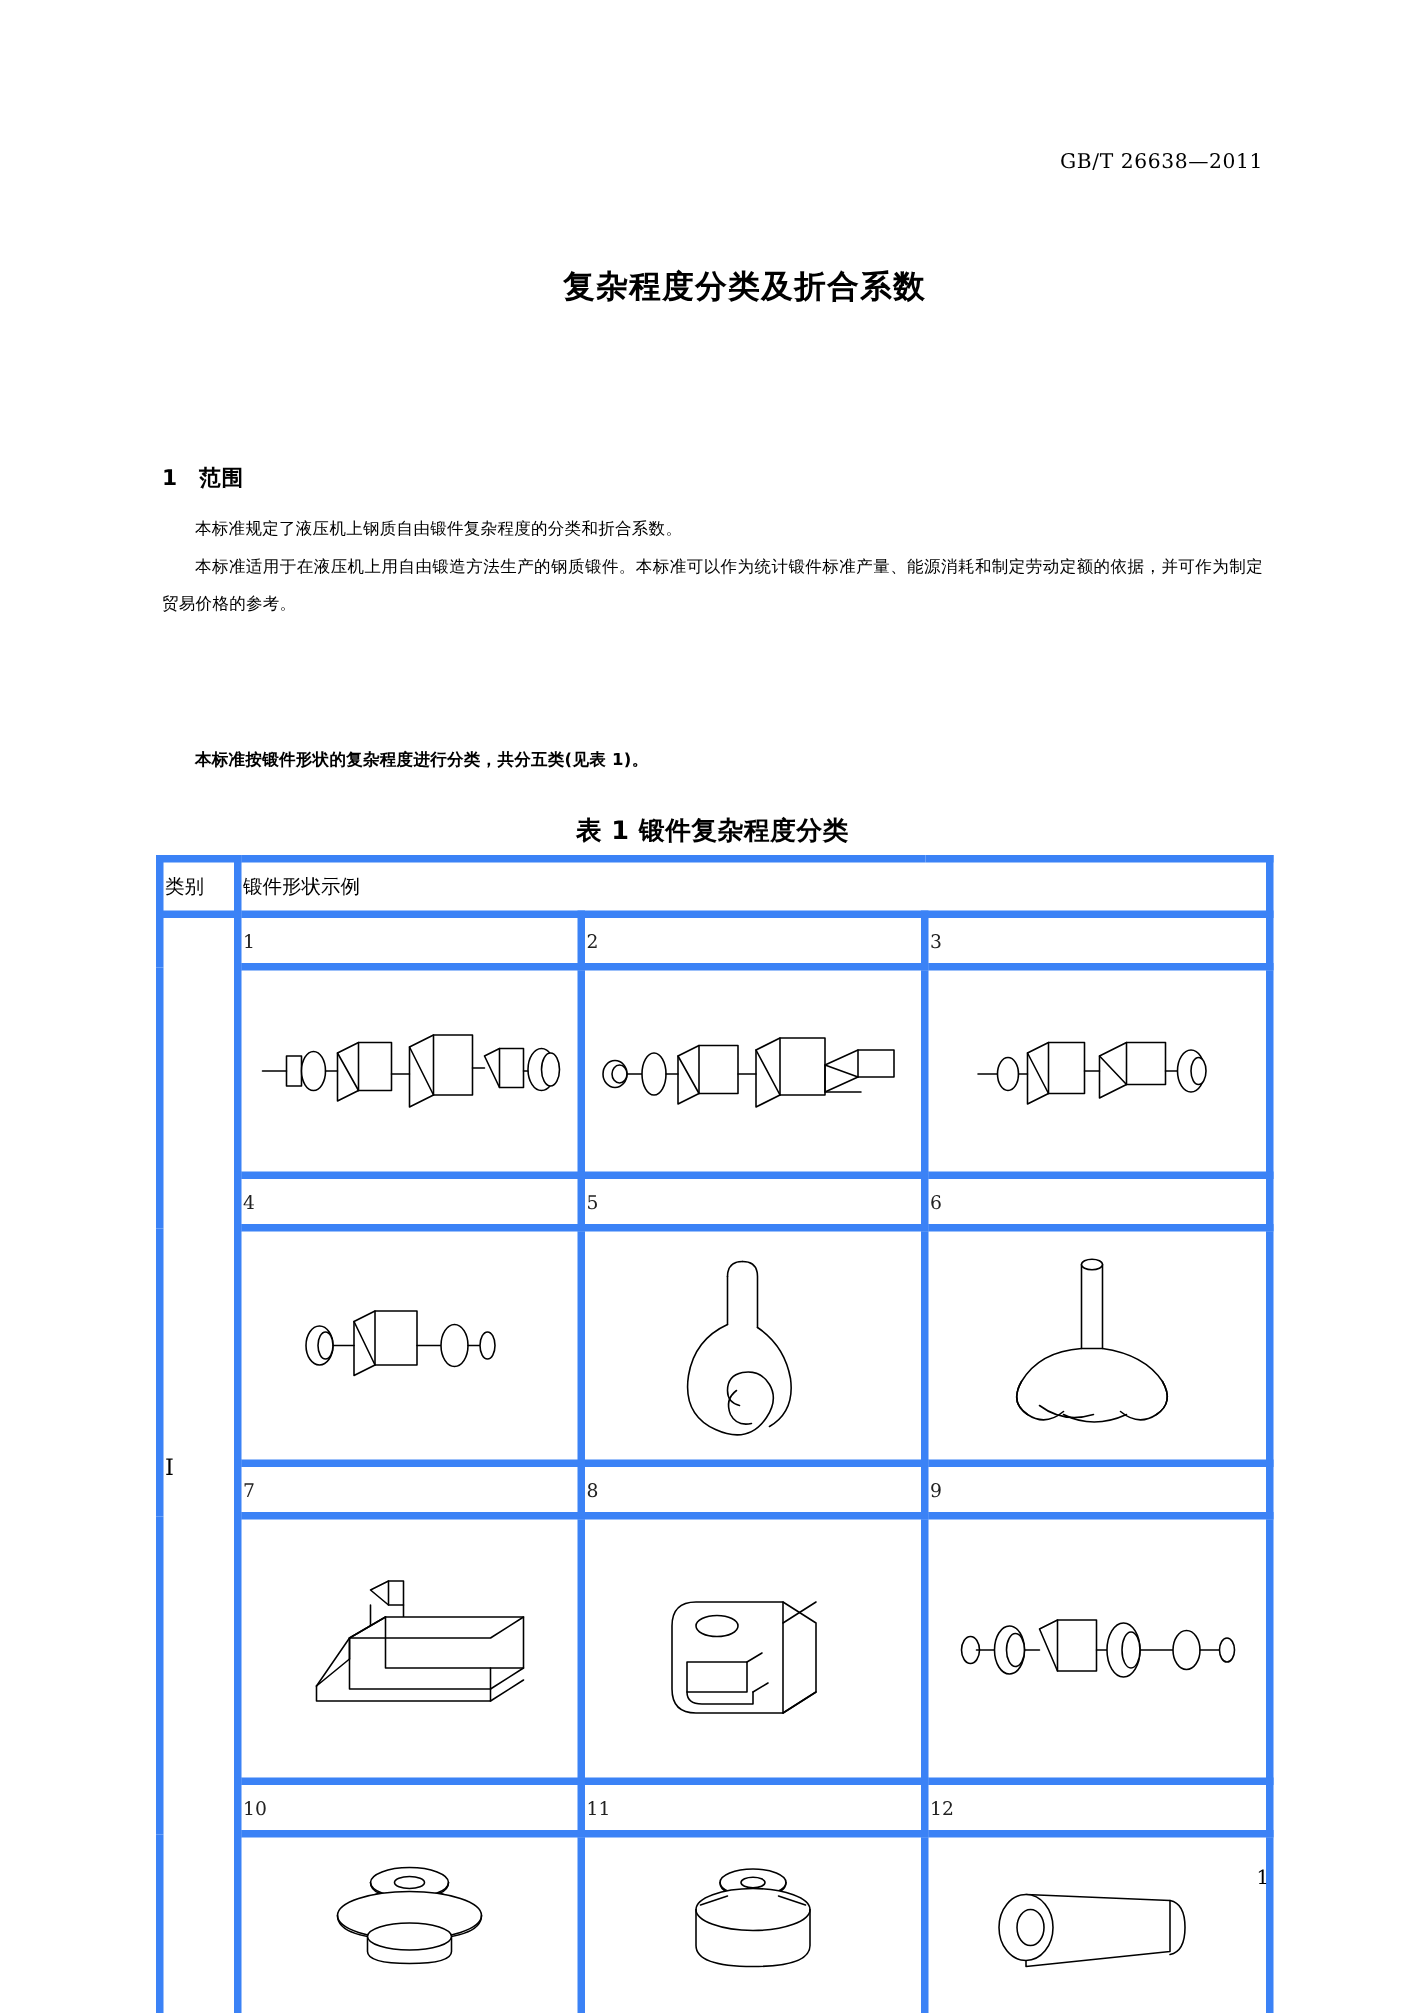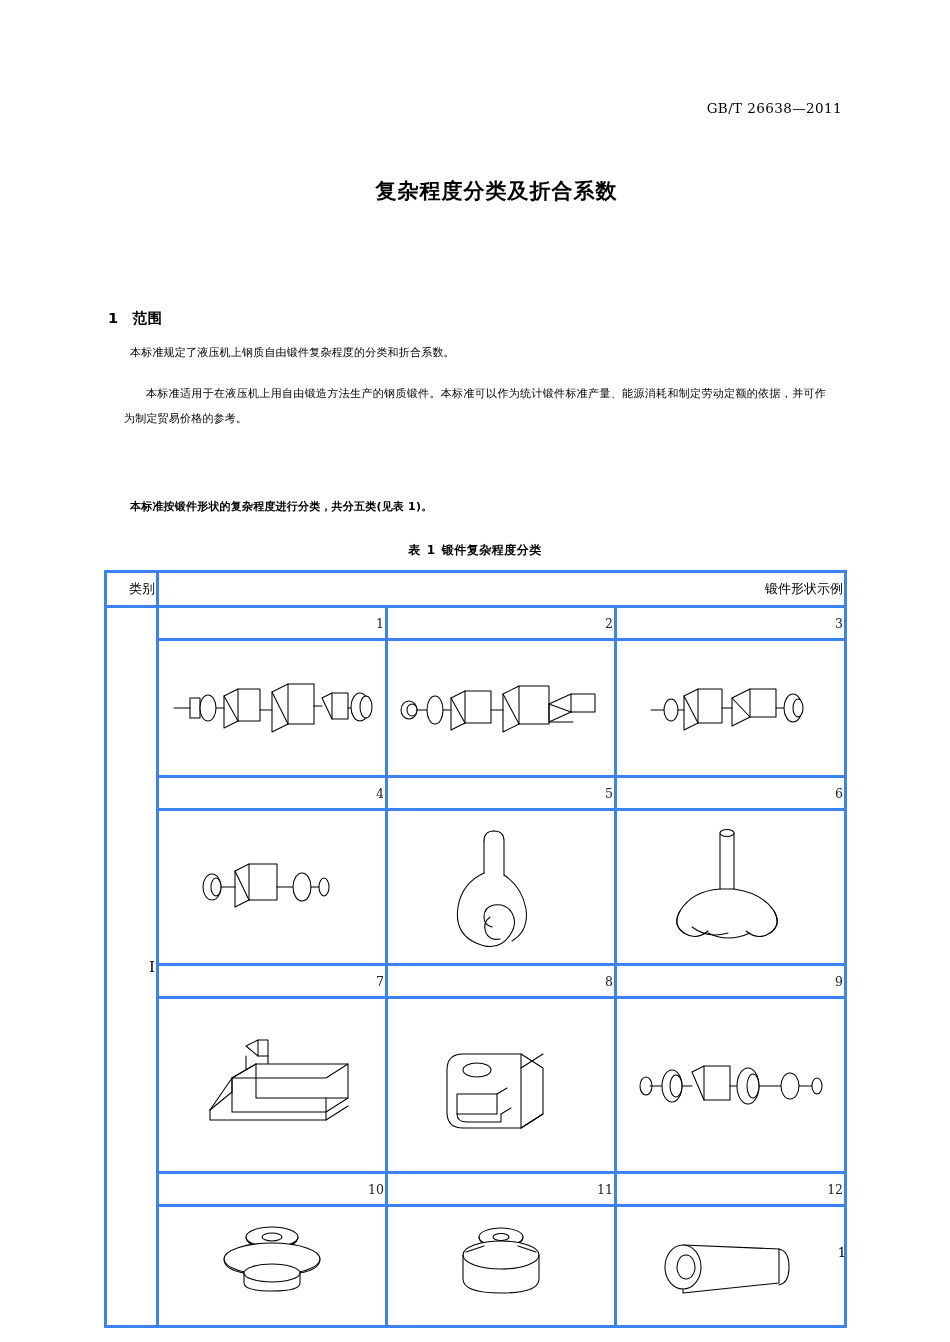--- a/index.html
+++ b/index.html
@@ -67,38 +67,38 @@
   #sec1-body { top: 340px; }
   #sec2-head { top: 448px; }
   #sec2-body { top: 494px; }
 
   .table-caption {
     position: absolute;
     top: 542px;
     left: 0;
     width: 950px;
     text-align: center;
-    font-size: 12px;
+    font-size: 17px;
     font-weight: bold;
     letter-spacing: 0.5px;
   }
   .table-caption .cap-num { margin: 0 6px; }
 
   table.main {
     position: absolute;
     top: 570px;
     left: 104px;
     width: 740px;
     border-collapse: collapse;
     table-layout: fixed;
   }
   table.main td {
-    border: 3px solid #3b82f6;
+    border: 5px solid #3b82f6;
     vertical-align: middle;
-    text-align: right;
+    text-align: left;
     font-family: "DejaVu Serif", "Liberation Serif", serif;
   }
   td.hdr-cat {
     width: 52px;
     font-size: 13px;
     font-family: "DejaVu Sans", "Liberation Sans", sans-serif;
     height: 30px;
   }
   td.hdr-span {
     font-size: 13px;
@@ -139,21 +139,21 @@
 
   <div class="doc-title">
     <span class="line2">复杂程度分类及折合系数</span>
   </div>
 
   <div class="section sec-head" id="sec1-head">
     <span class="num">1</span><span>范围</span>
   </div>
   <div class="section" id="sec1-body">
     <p class="body-p indent" style="margin:0 0 0 0;">本标准规定了液压机上钢质自由锻件复杂程度的分类和折合系数。</p>
-    <p class="body-p indent" style="margin:16px;">本标准适用于在液压机上用自由锻造方法生产的钢质锻件。本标准可以作为统计锻件标准产量、能源消耗和制定劳动定额的依据，并可作为制定贸易价格的参考。</p>
+    <p class="body-p indent" style="margin:0;">本标准适用于在液压机上用自由锻造方法生产的钢质锻件。本标准可以作为统计锻件标准产量、能源消耗和制定劳动定额的依据，并可作为制定贸易价格的参考。</p>
   </div>
 
   <div class="section" id="sec2-body">
     <p class="body-p indent" style="margin:0;font-weight:bold;">本标准按锻件形状的复杂程度进行分类，共分五类(见表 1)。</p>
   </div>
 
   <div class="table-caption">
     <span>表</span><span class="cap-num">1</span><span>锻件复杂程度分类</span>
   </div>
 

